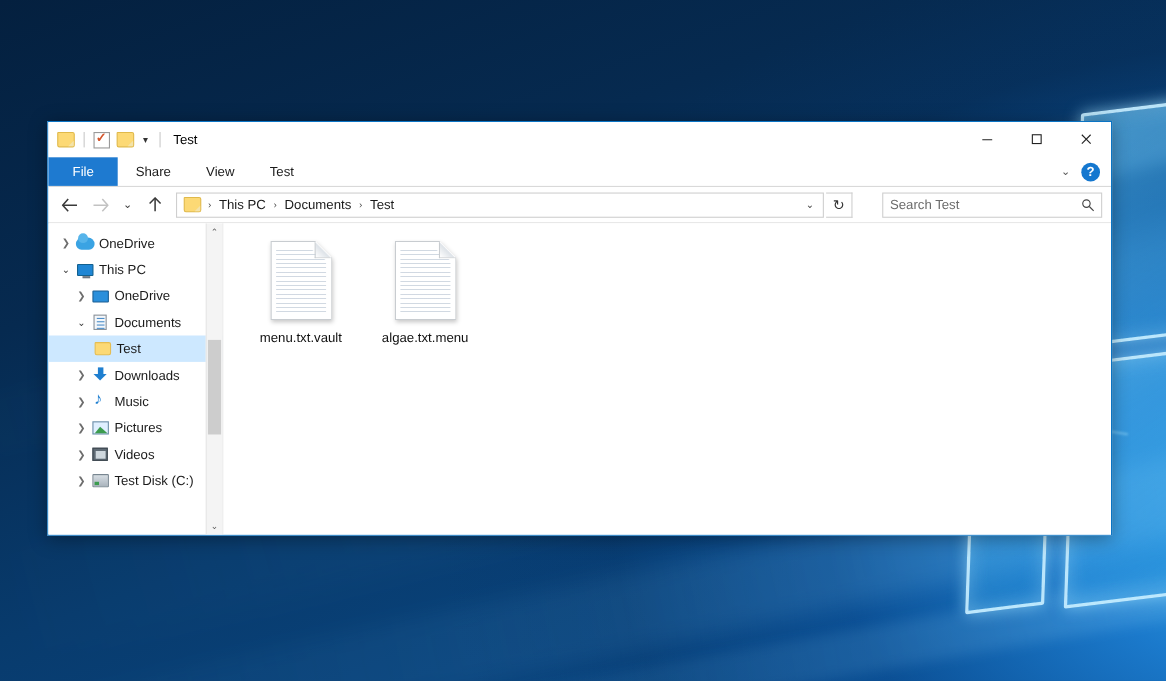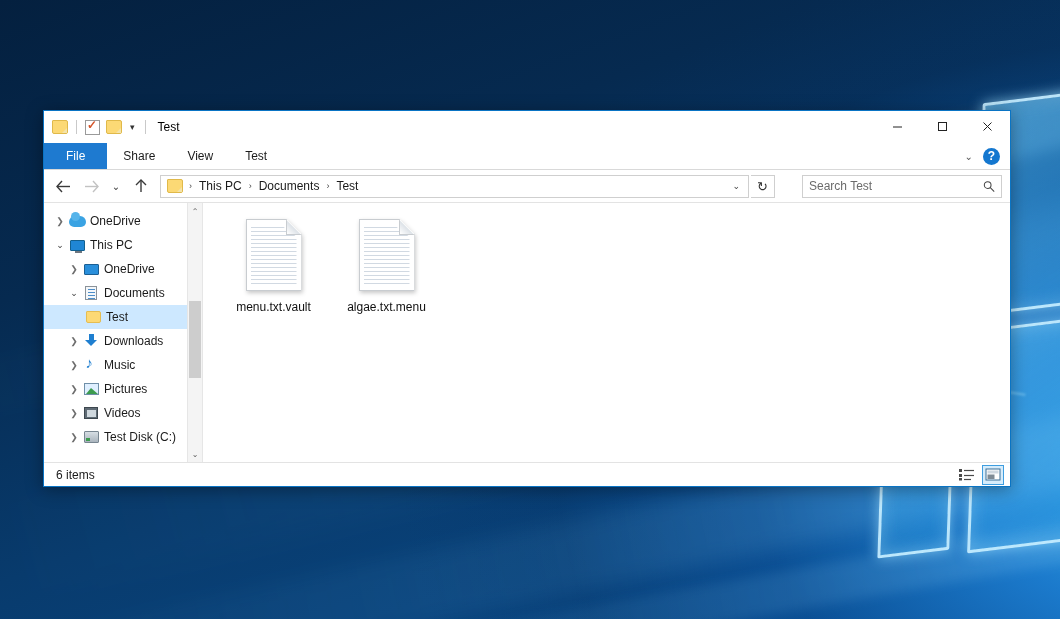--- a/index.html
+++ b/index.html
@@ -639,37 +639,15 @@
                 <div class="doc-lines"></div>
                 <div class="doc-fold"></div>
             </div>
             <div class="file-label">algae.txt.menu</div>
           </div>
 
         </div>
       </div>
     </div>
 
-    <div class="statusbar">
-      <div>6 items</div>
-      <div class="view-btns">
-        <div class="view-btn">
-          <svg width="16" height="13" viewBox="0 0 16 13">
-            <rect x="0" y="1" width="3" height="3" fill="#4a4a4a"></rect>
-            <rect x="0" y="6" width="3" height="3" fill="#4a4a4a"></rect>
-            <rect x="0" y="10" width="3" height="2.5" fill="#4a4a4a"></rect>
-            <line x1="5" y1="2.5" x2="15" y2="2.5" stroke="#4a4a4a" stroke-width="1.2"></line>
-            <line x1="5" y1="7.5" x2="15" y2="7.5" stroke="#4a4a4a" stroke-width="1.2"></line>
-            <line x1="5" y1="11.5" x2="12" y2="11.5" stroke="#4a4a4a" stroke-width="1.2"></line>
-          </svg>
-        </div>
-        <div class="view-btn active">
-          <svg width="16" height="13" viewBox="0 0 16 13">
-            <rect x="1" y="1" width="14" height="11" fill="#ffffff" stroke="#3a6f96" stroke-width="1"></rect>
-            <rect x="2.5" y="6.5" width="7" height="4.5" fill="#7f8b95"></rect>
-            <rect x="2.5" y="2.5" width="11" height="3" fill="#cfd8e0"></rect>
-          </svg>
-        </div>
-      </div>
-    </div>
 
   </div>
 </div>
 
 </body></html>

